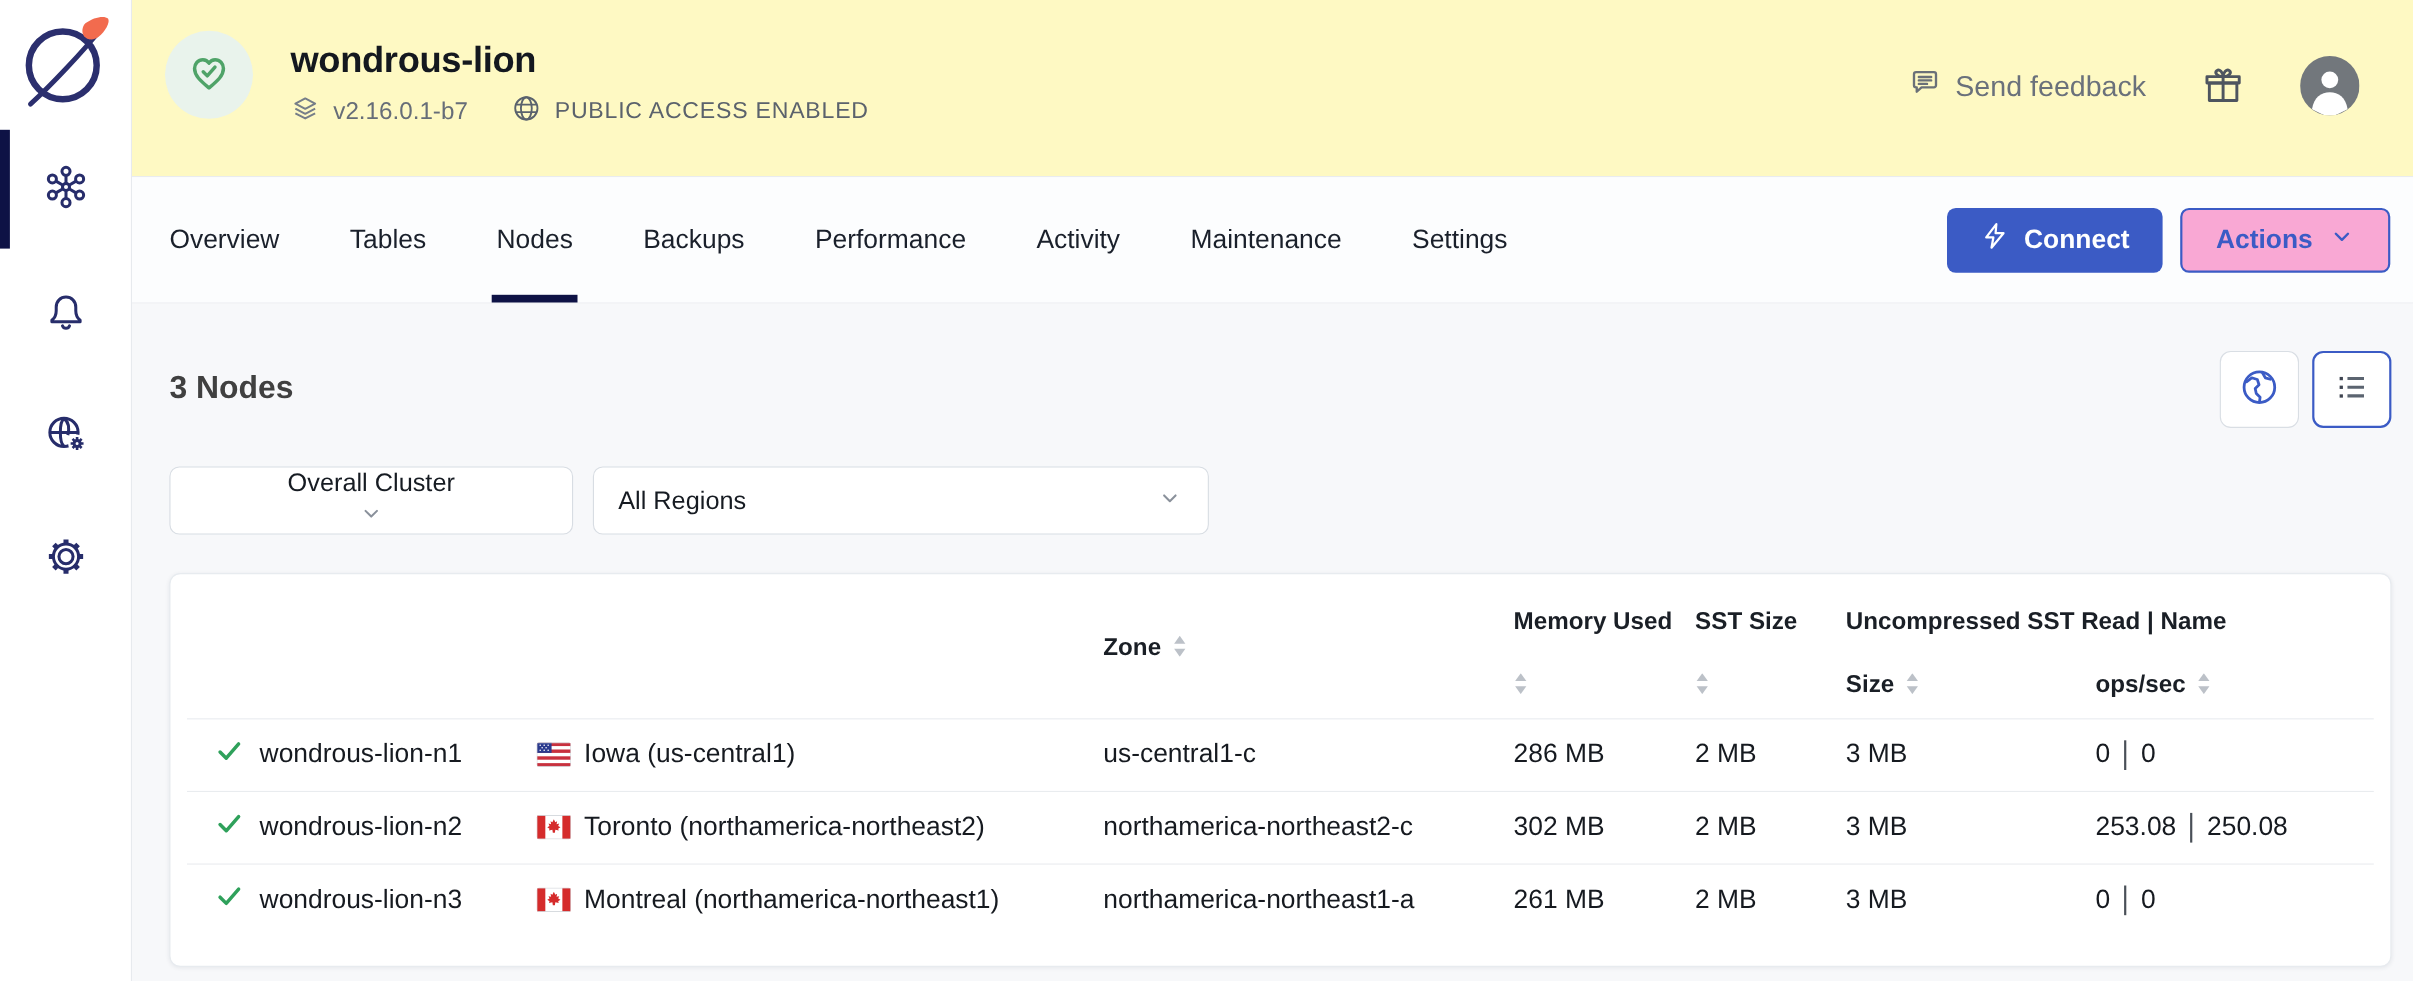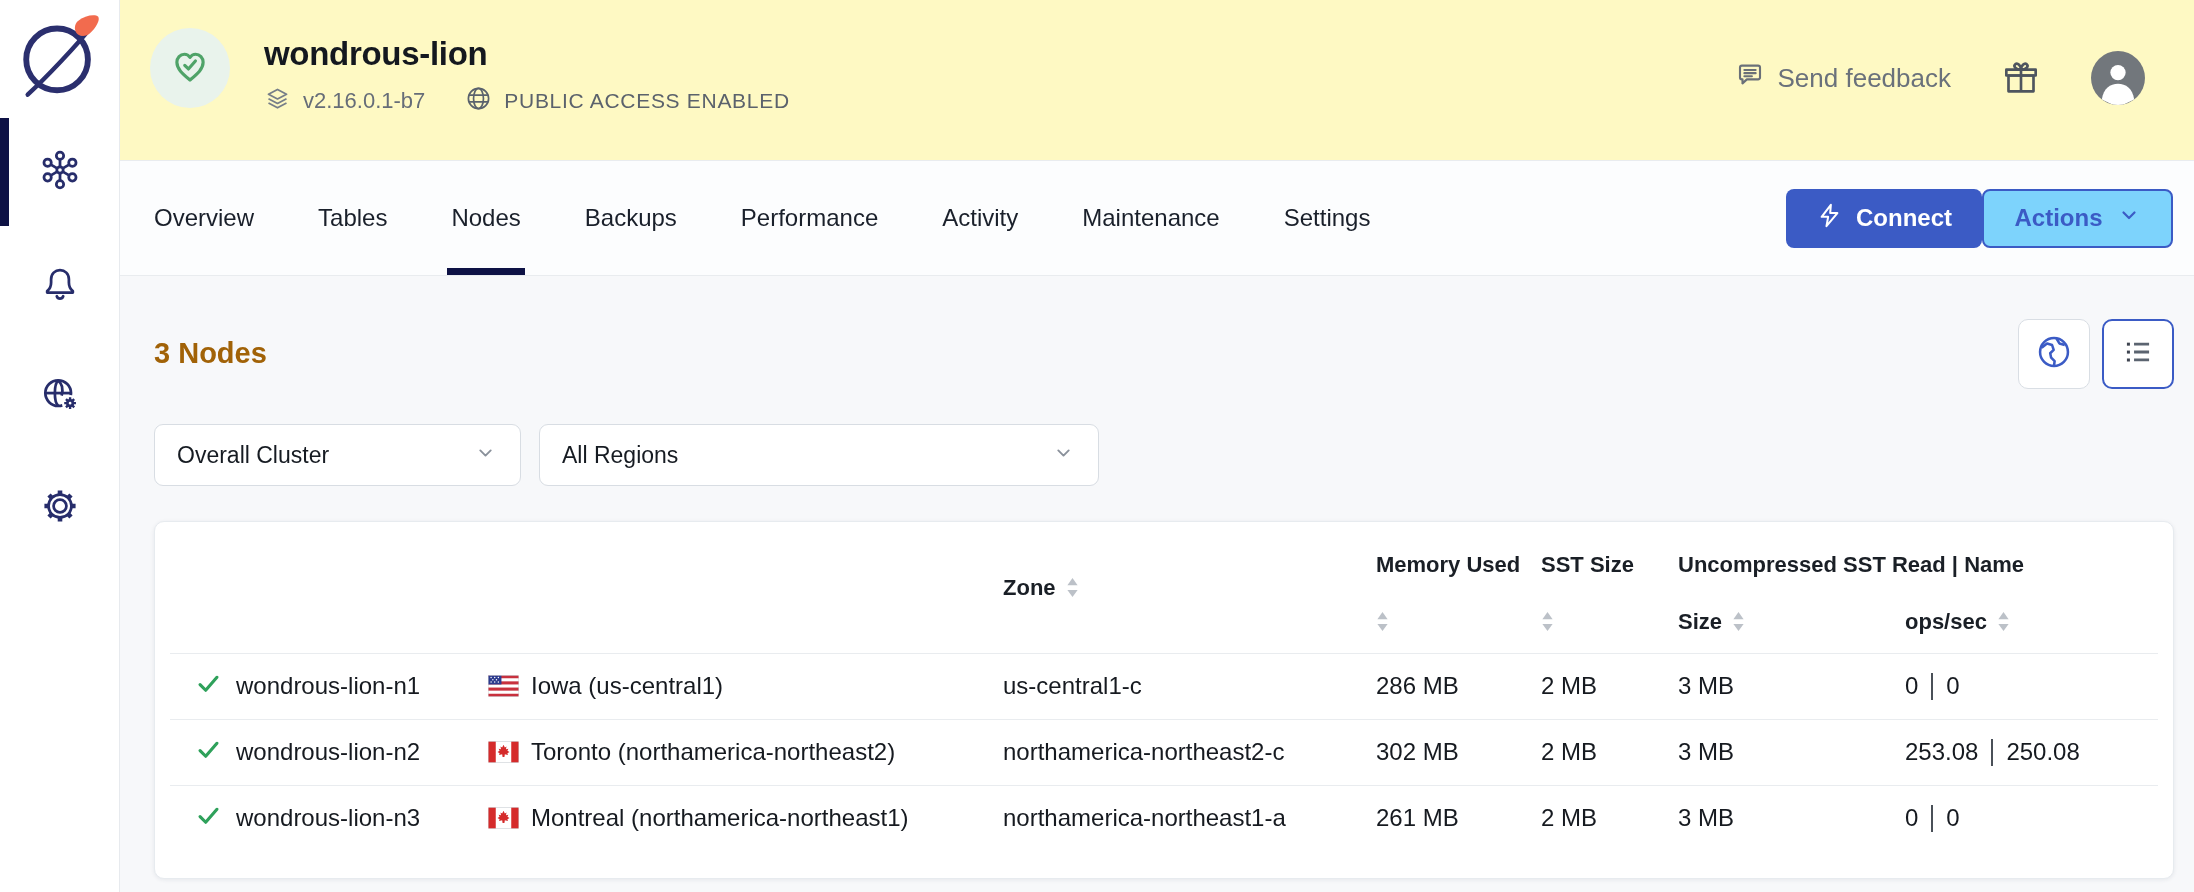--- a/index.html
+++ b/index.html
@@ -39,39 +39,39 @@
   .feedback-btn{display:flex;align-items:center;gap:13px;font-size:26px;color:#6A717B;}
   .feedback-btn svg{width:30px;height:30px;}
   .gift-btn svg{width:40px;height:40px;display:block;}
   .avatar-btn svg{width:54px;height:54px;display:block;}
 
   
   .tabbar{height:115px;background:#FCFDFE;border-bottom:1px solid var(--rowline);display:flex;align-items:center;padding:0 21px 0 34px;}
   .tabs{display:flex;gap:64px;height:100%;align-items:stretch;}
   .tab{position:relative;display:flex;align-items:center;font-size:24px;color:#1A202B;}
   .tab.active::after{content:'';position:absolute;left:-4px;right:-4px;bottom:0;height:7px;background:var(--navy);}
-  .tab-actions{margin-left:auto;display:flex;gap:0;align-items:center;}
+  .tab-actions{margin-left:auto;display:flex;gap:16px;align-items:center;}
   .btn-connect{width:196px;height:59px;border-radius:8px;background:var(--accent);color:#fff;font-size:24px;font-weight:700;display:flex;align-items:center;justify-content:center;gap:13px;}
   .btn-connect svg{width:27px;height:27px;}
-  .btn-actions{width:191px;height:59px;border-radius:8px;background:#7dd3fc;border:2px solid var(--accent);color:var(--accent);font-size:24px;font-weight:700;display:flex;align-items:center;justify-content:center;gap:14px;}
+  .btn-actions{width:191px;height:59px;border-radius:8px;background:#f9a8d4;border:2px solid var(--accent);color:var(--accent);font-size:24px;font-weight:700;display:flex;align-items:center;justify-content:center;gap:14px;}
   .btn-actions svg{width:24px;height:24px;}
 
   
   .content{flex:1;background:var(--bg);padding:0 20px 0 34px;}
   .section-row{margin-top:42px;height:71px;display:flex;align-items:center;justify-content:space-between;}
-  .section-title{font-size:29px;font-weight:700;color:#a16207;}
+  .section-title{font-size:29px;font-weight:700;color:#404040;}
   .view-toggles{display:flex;gap:12px;}
   .toggle{width:72px;height:70px;border-radius:10px;background:#fff;display:flex;align-items:center;justify-content:center;}
   .toggle svg{width:38px;height:38px;}
   .toggle.map-toggle{border:1.5px solid #D9DEE4;}
   .toggle.list-toggle{border:2.5px solid var(--accent);}
 
   .filters{margin-top:35px;display:flex;gap:18px;}
   .select{height:62px;border:1.5px solid #D8DDE3;border-radius:9px;background:#fff;display:flex;align-items:center;justify-content:space-between;padding:0 22px;font-size:23px;color:#161B22;}
-  .select.cluster-select{width:367px;}
+  .select.cluster-select{width:367px;flex-direction:column;}
   .select.region-select{width:560px;}
   .select svg{width:25px;height:25px;color:#8A919B;}
 
   
   .card{margin-top:35px;height:358px;background:#fff;border:1px solid #E7EBEF;border-radius:10px;box-shadow:0 1px 4px rgba(25,39,64,.08);overflow:hidden;}
   .thead{display:grid;grid-template-columns:var(--cols);grid-template-rows:64px 67px;height:131px;font-size:22px;font-weight:700;color:#1A1F26;}
   .hcell{display:flex;align-items:center;gap:10px;}
   .h-name{grid-column:2;grid-row:1/3;}
   .h-region{grid-column:3;grid-row:1/3;}
   .h-zone{grid-column:4;grid-row:1/3;}

